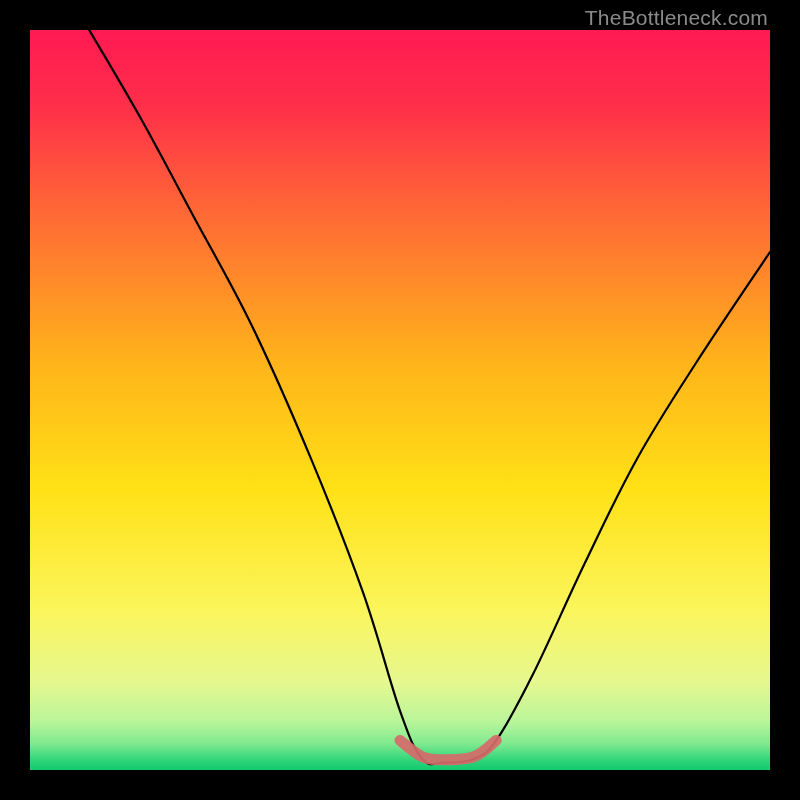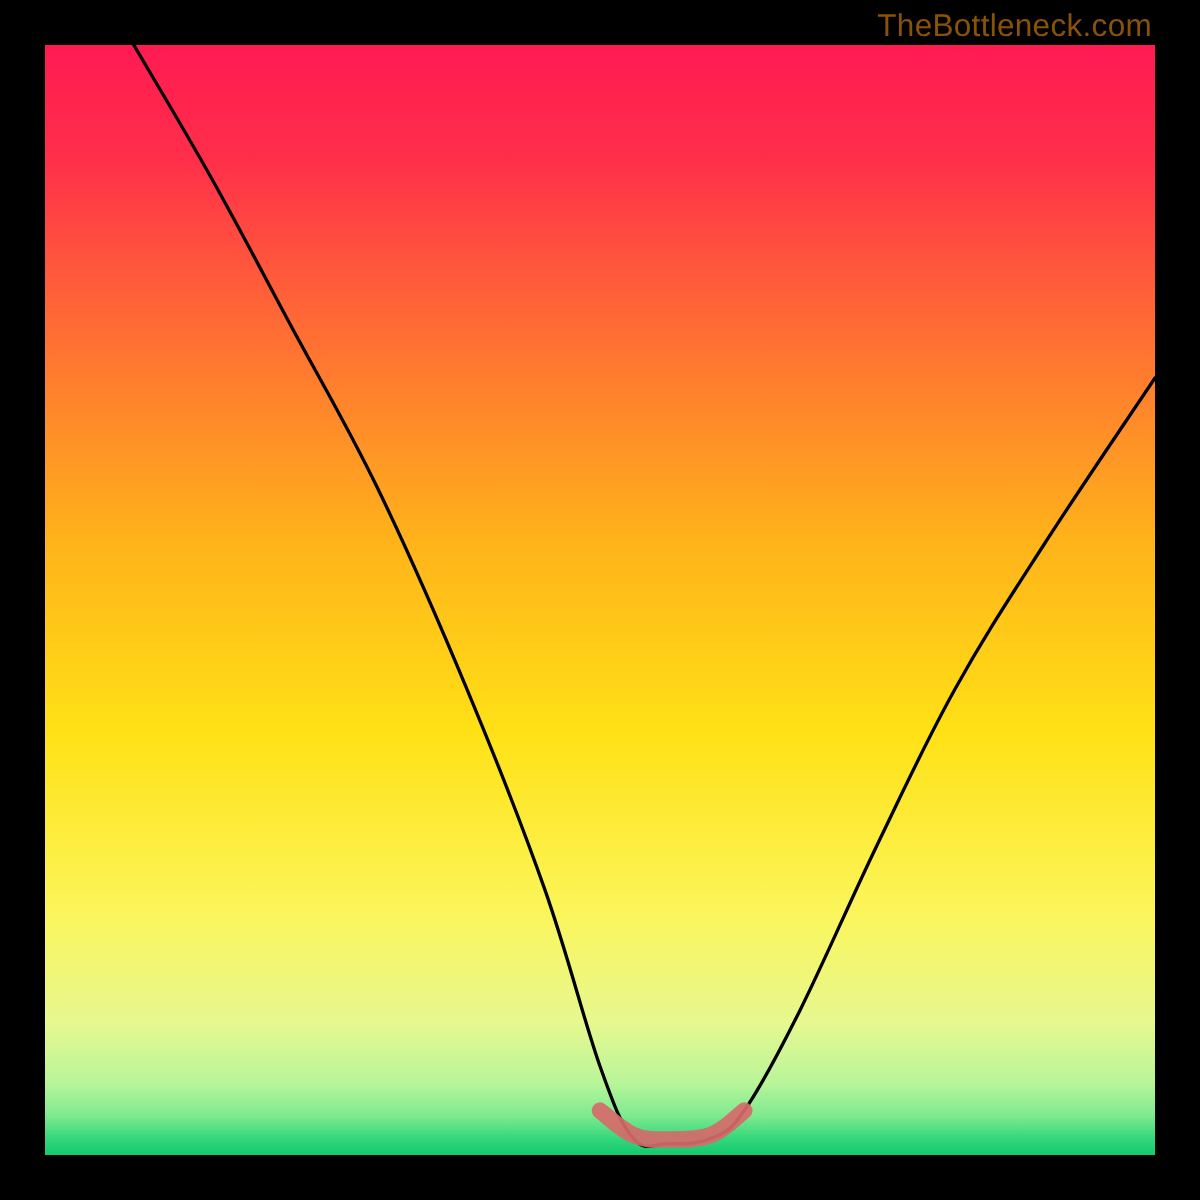--- a/index.html
+++ b/index.html
@@ -26,21 +26,21 @@
     overflow: hidden;
   }
   .gradient-bg {
     position: absolute;
     inset: 0;
   }
   .watermark {
     position: absolute;
     top: 6px;
     right: 32px;
-    color: #a16207;
+    color: #a3a3a3;
     font-size: 21px;
     font-weight: 500;
     letter-spacing: 0.2px;
     opacity: 0.85;
     user-select: none;
   }
   svg.curve {
     position: absolute;
     inset: 0;
   }

